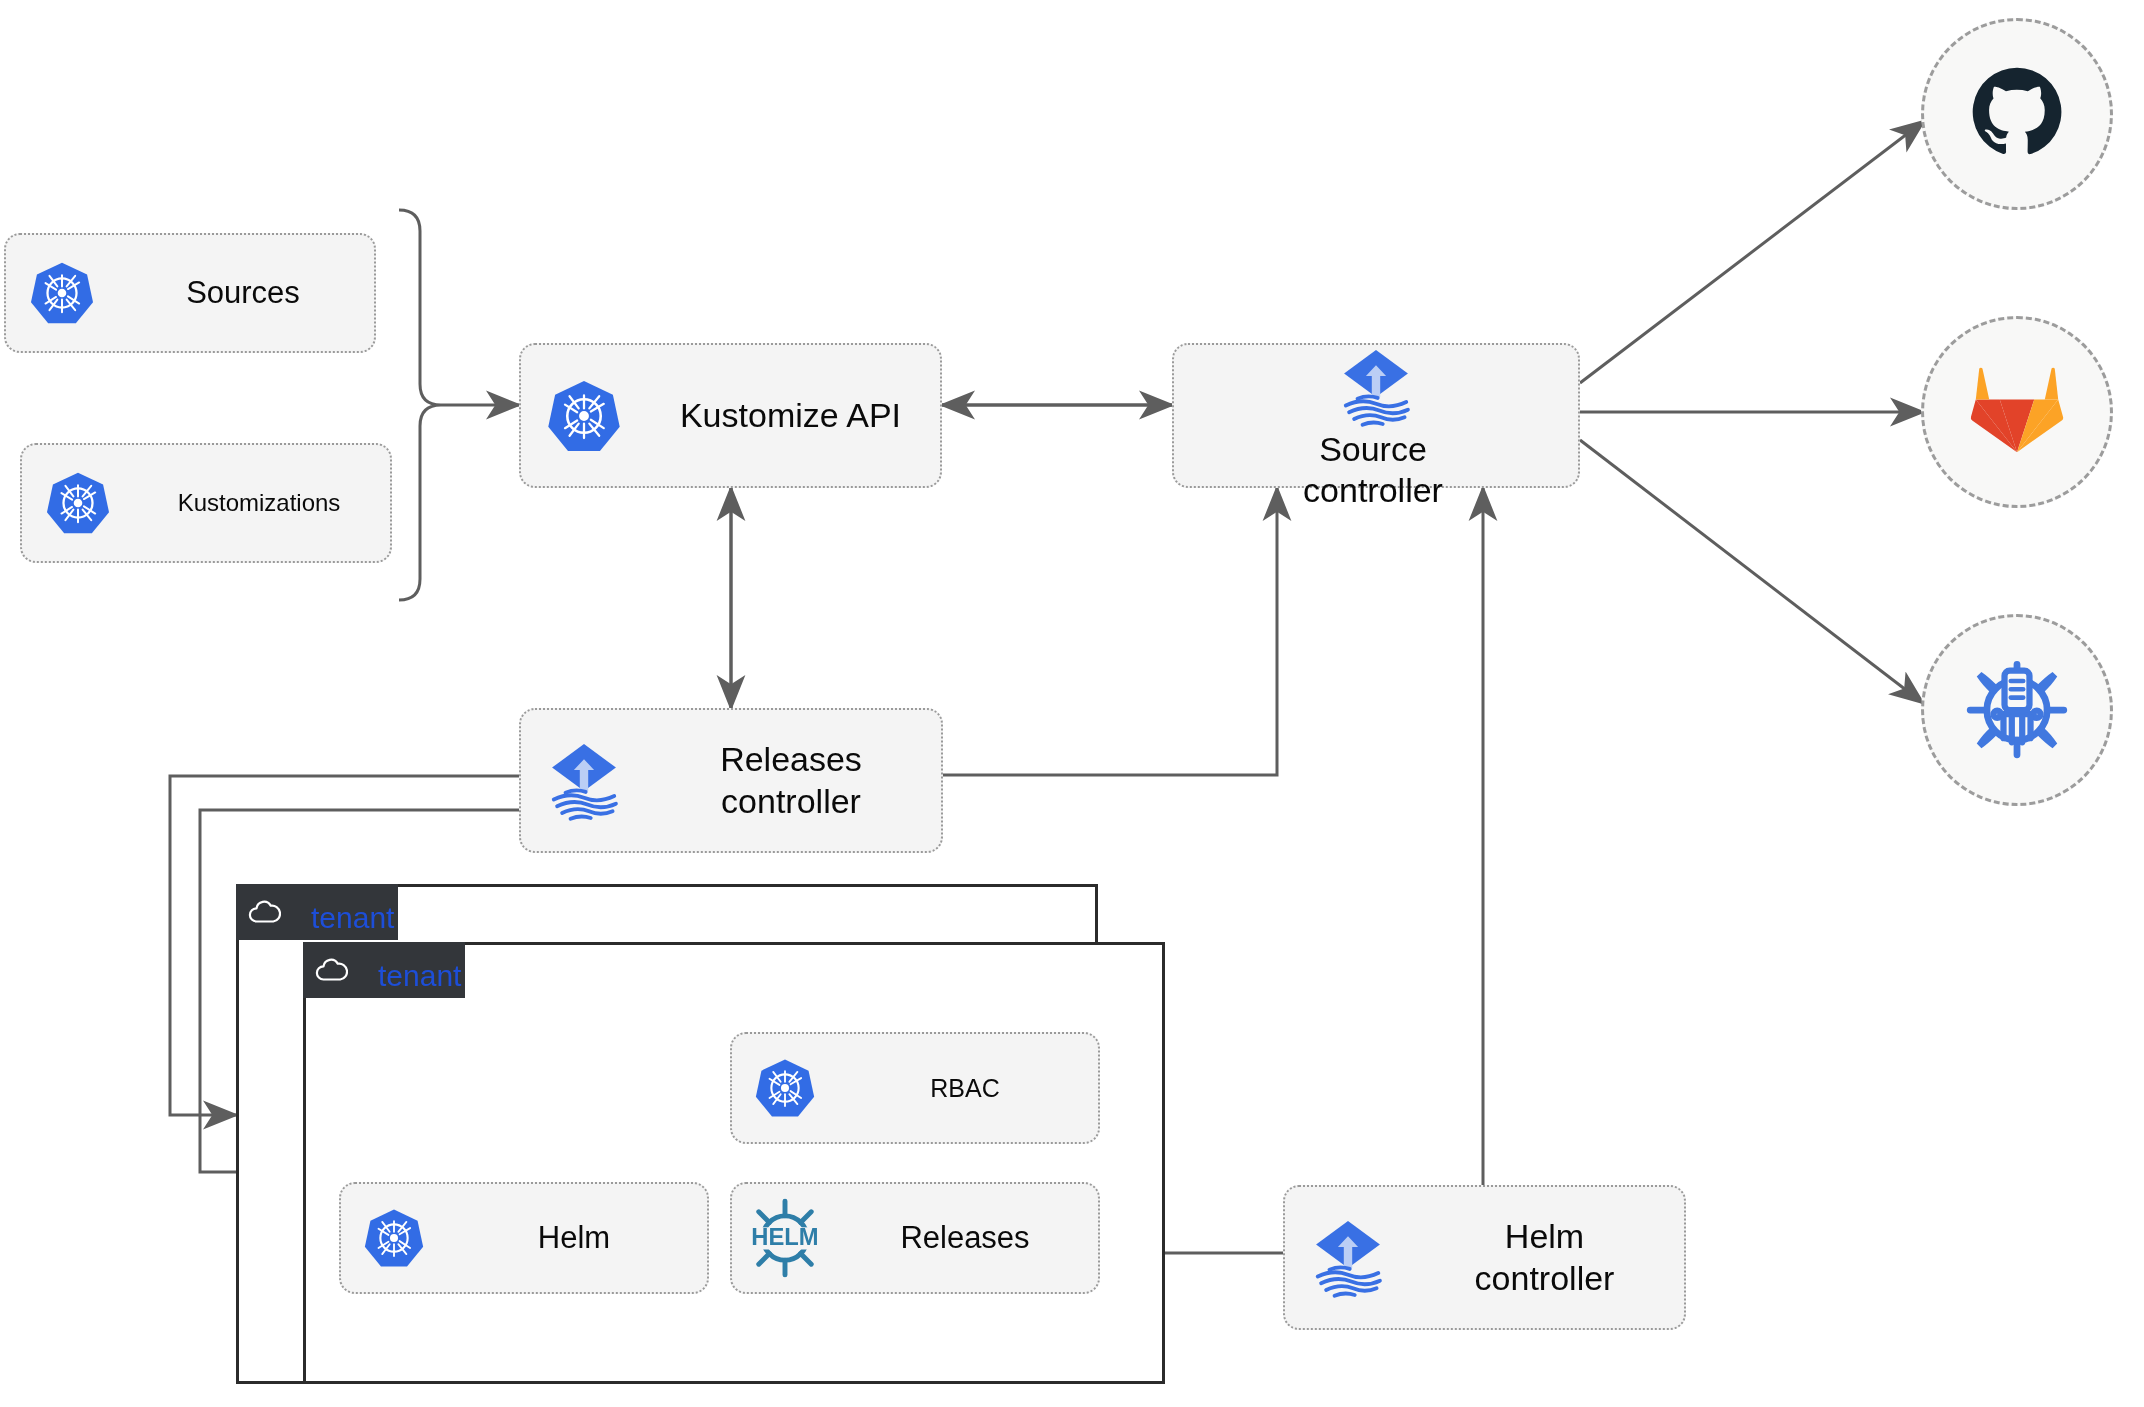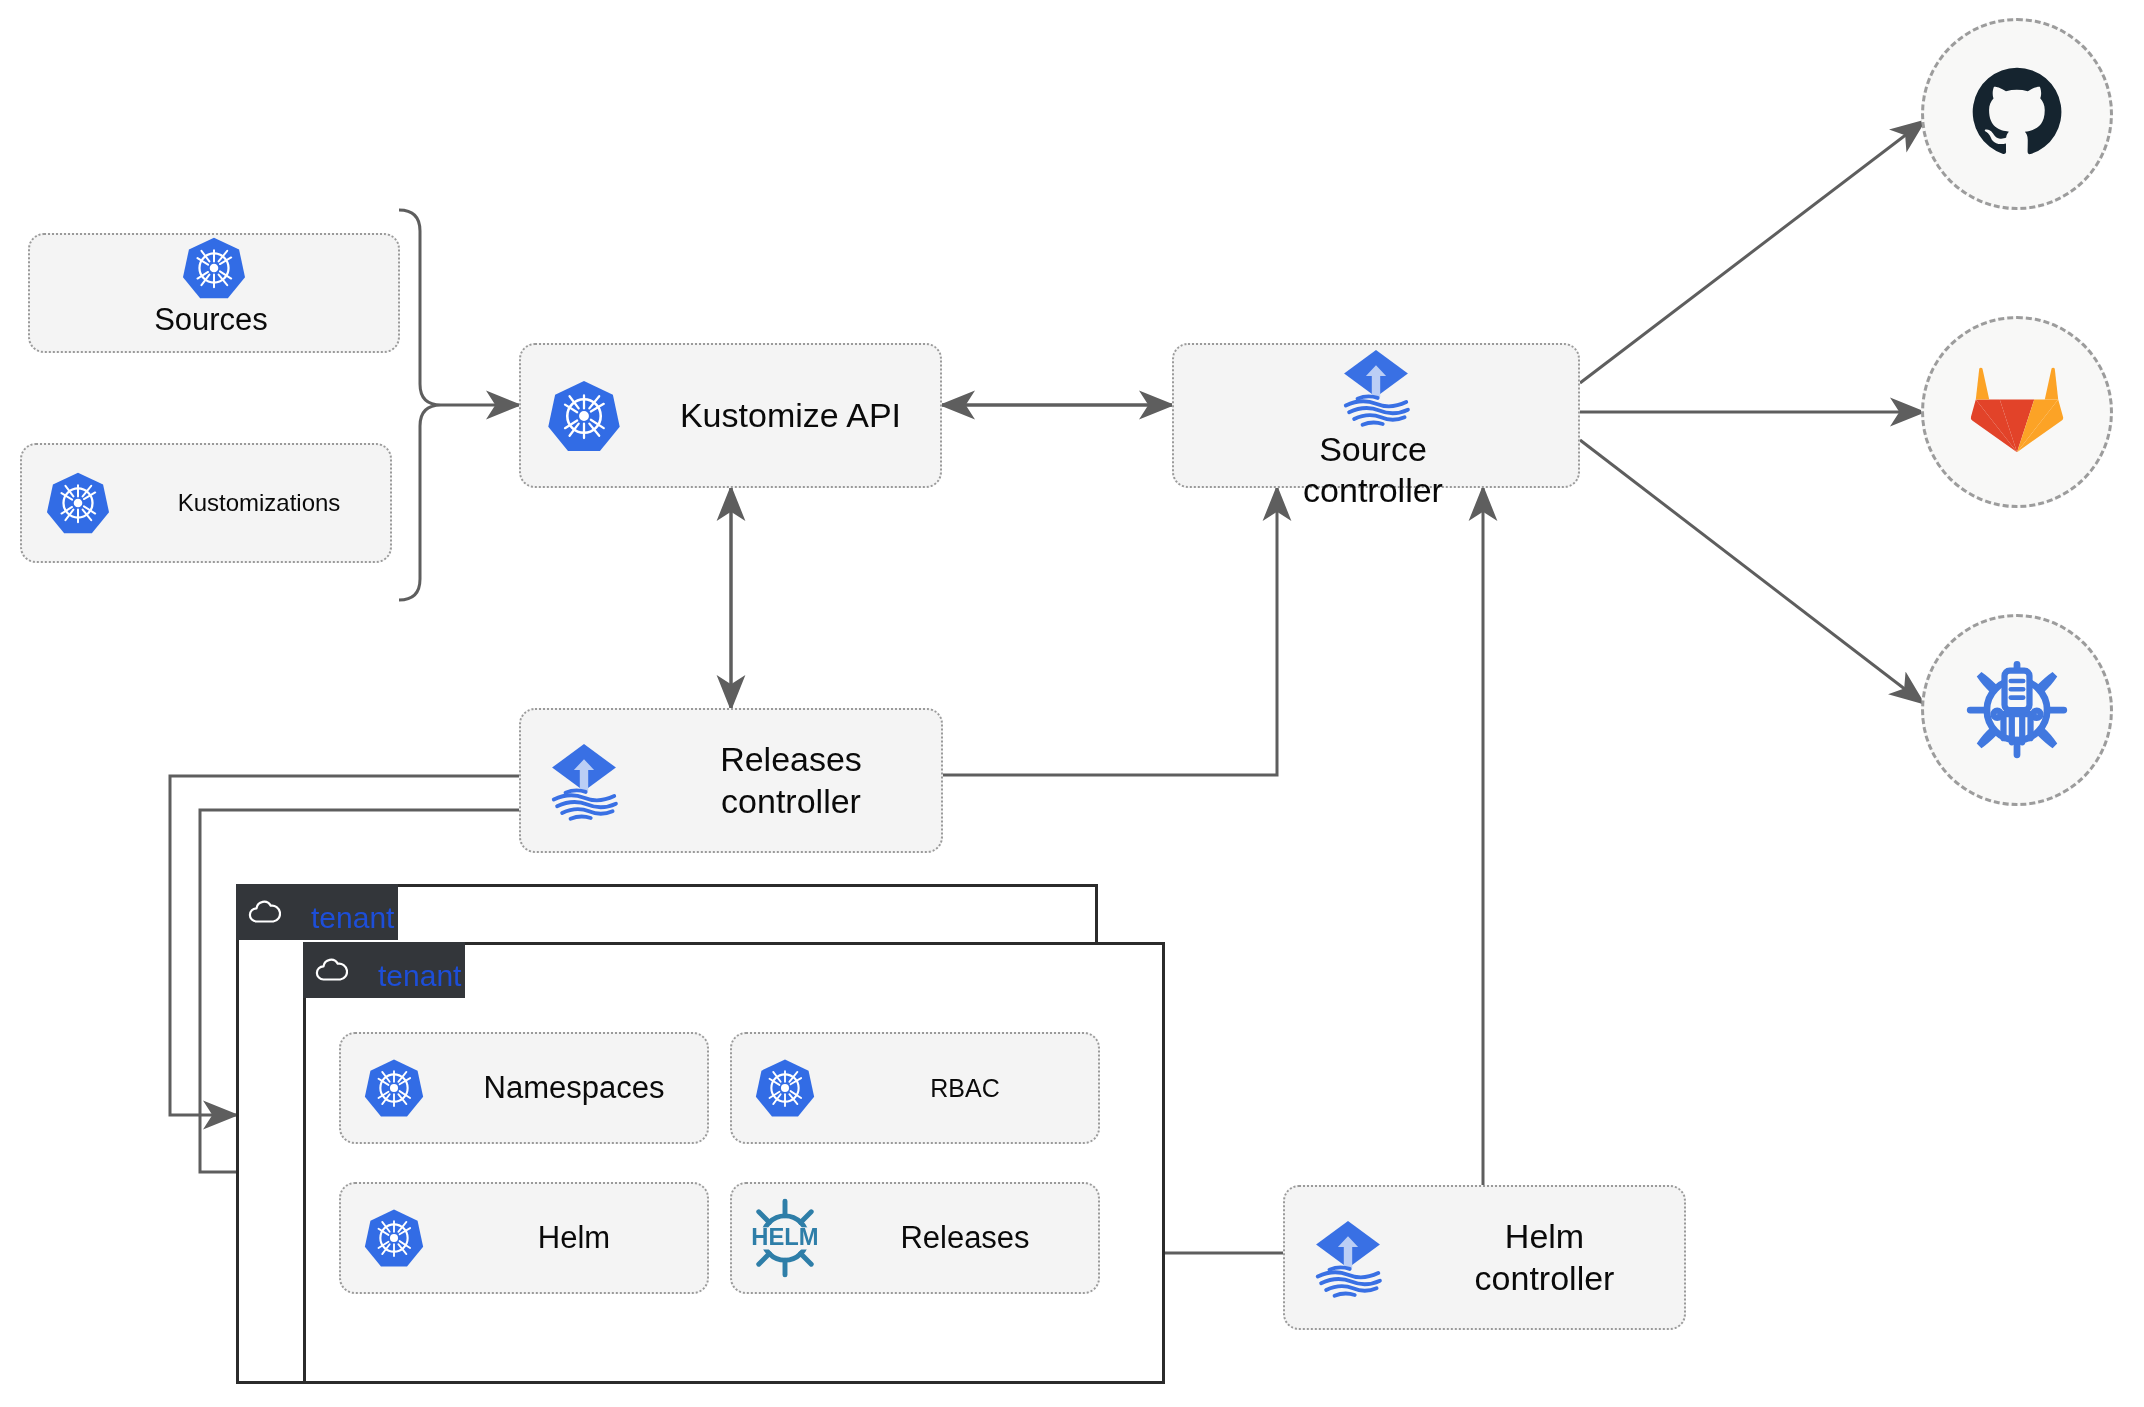--- a/index.html
+++ b/index.html
@@ -113,21 +113,21 @@
     <div class="tenant-tab" style="width:162px;">
       <span class="cloud">
         <svg width="34" height="24" viewBox="0 0 34 24">
           <path d="M9.5,21.5 a6.6,6.6 0 0 1 0,-13.2 a7.6,7.6 0 0 1 14.2,-2.6 a6.3,6.3 0 0 1 2.6,15.8 Z" fill="none" stroke="#ffffff" stroke-width="2.2" stroke-linejoin="round"></path>
         </svg>
       </span>
     </div>
     <span class="tenant-title" style="left:72px;top:14px;">tenant</span>
   </div>
 
-  <div class="card" style="left:28px;top:233px;width:372px;height:120px;flex-direction:column;">
+  <div class="card" style="left:4px;top:233px;width:372px;height:120px;">
     <span class="ico" style="width:112px;">
       <svg width="66" height="66" viewBox="0 0 100 100">
         <path d="M50,4 L88,22 L97,64 L71,96 L29,96 L3,64 L12,22 Z" fill="#326CE5"></path>
         <g fill="#ffffff" stroke="#ffffff" stroke-width="3" stroke-linecap="round">
           <circle cx="50" cy="50" r="5"></circle>
           <path d="M50,23 L50,40 M50,60 L50,79 M25,35 L41,45 M59,55 L76,66 M25,66 L41,56 M59,44 L76,34
                    M31,76 L43,60 M57,40 L70,24 M31,24 L43,40 M57,60 L70,76" fill="none"></path>
           <circle cx="50" cy="50" r="22" fill="none" stroke-width="3.4"></circle>
         </g>
       </svg>
@@ -212,34 +212,20 @@
           <path d="M24,88 Q41,80 56,86 Q70,92 84,86"></path>
           <path d="M34,95 Q46,90 58,94"></path>
           <path d="M28,64 Q40,59 52,63"></path>
         </g>
       </svg>
     </span>
     <span class="lbl" style="font-size:34px;">Helm
 controller</span>
   </div>
 
-  <div class="card" style="left:339px;top:1032px;width:370px;height:112px;">
-    <span class="ico" style="width:106px;">
-      <svg width="62" height="62" viewBox="0 0 100 100">
-        <path d="M50,4 L88,22 L97,64 L71,96 L29,96 L3,64 L12,22 Z" fill="#326CE5"></path>
-        <g fill="#ffffff" stroke="#ffffff" stroke-width="3" stroke-linecap="round">
-          <circle cx="50" cy="50" r="5"></circle>
-          <path d="M50,23 L50,40 M50,60 L50,79 M25,35 L41,45 M59,55 L76,66 M25,66 L41,56 M59,44 L76,34
-                   M31,76 L43,60 M57,40 L70,24 M31,24 L43,40 M57,60 L70,76" fill="none"></path>
-          <circle cx="50" cy="50" r="22" fill="none" stroke-width="3.4"></circle>
-        </g>
-      </svg>
-    </span>
-    <span class="lbl" style="font-size:31px;">Namespaces</span>
-  </div>
 
   <div class="card" style="left:730px;top:1032px;width:370px;height:112px;">
     <span class="ico" style="width:106px;">
       <svg width="62" height="62" viewBox="0 0 100 100">
         <path d="M50,4 L88,22 L97,64 L71,96 L29,96 L3,64 L12,22 Z" fill="#326CE5"></path>
         <g fill="#ffffff" stroke="#ffffff" stroke-width="3" stroke-linecap="round">
           <circle cx="50" cy="50" r="5"></circle>
           <path d="M50,23 L50,40 M50,60 L50,79 M25,35 L41,45 M59,55 L76,66 M25,66 L41,56 M59,44 L76,34
                    M31,76 L43,60 M57,40 L70,24 M31,24 L43,40 M57,60 L70,76" fill="none"></path>
           <circle cx="50" cy="50" r="22" fill="none" stroke-width="3.4"></circle>

